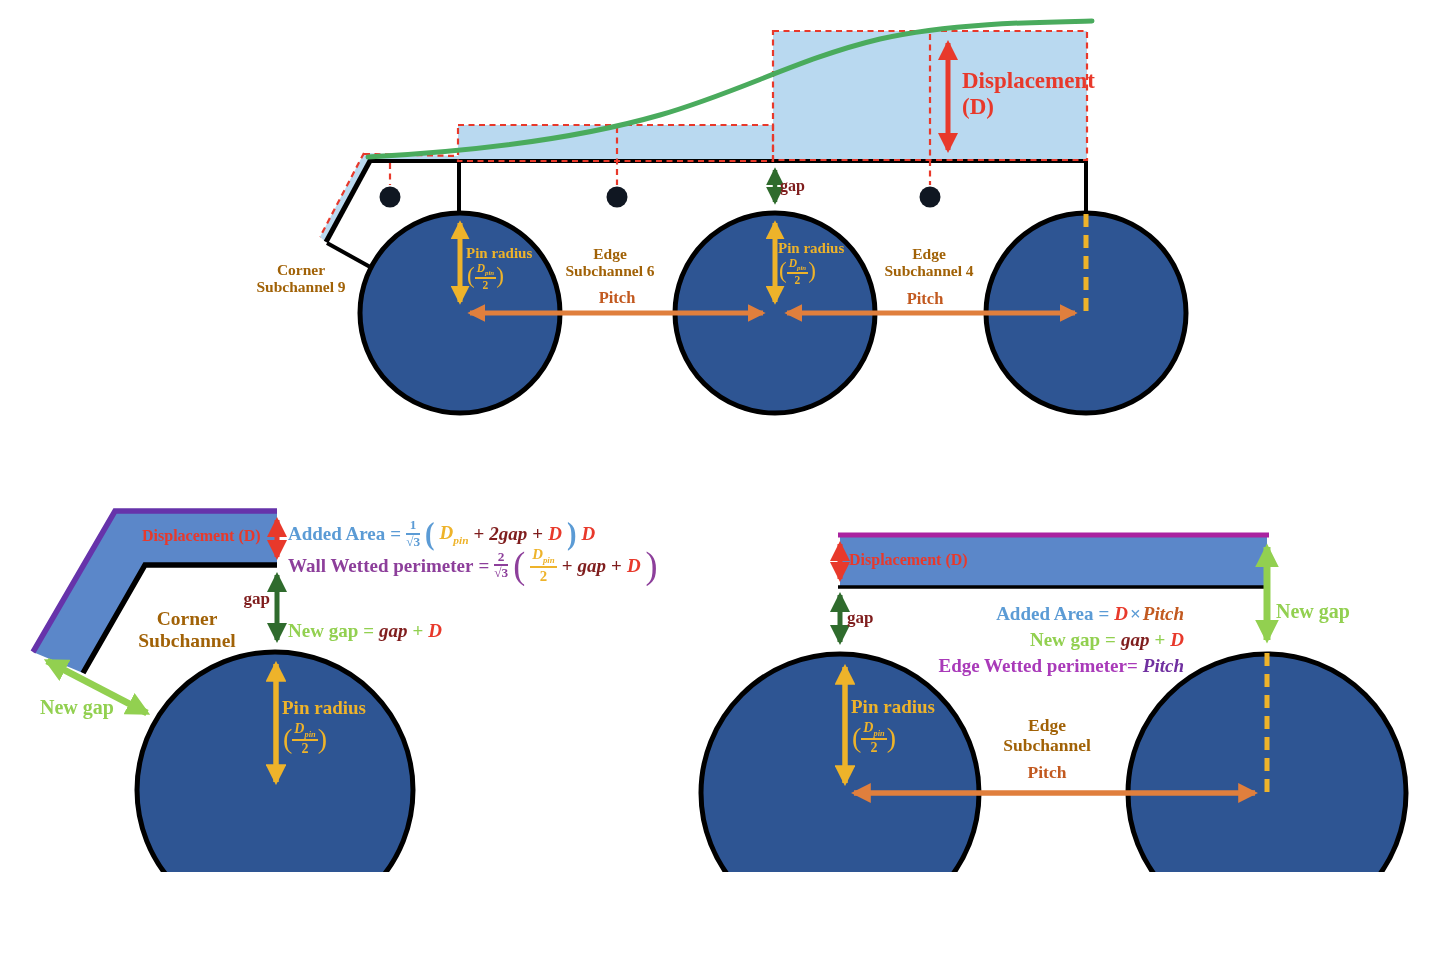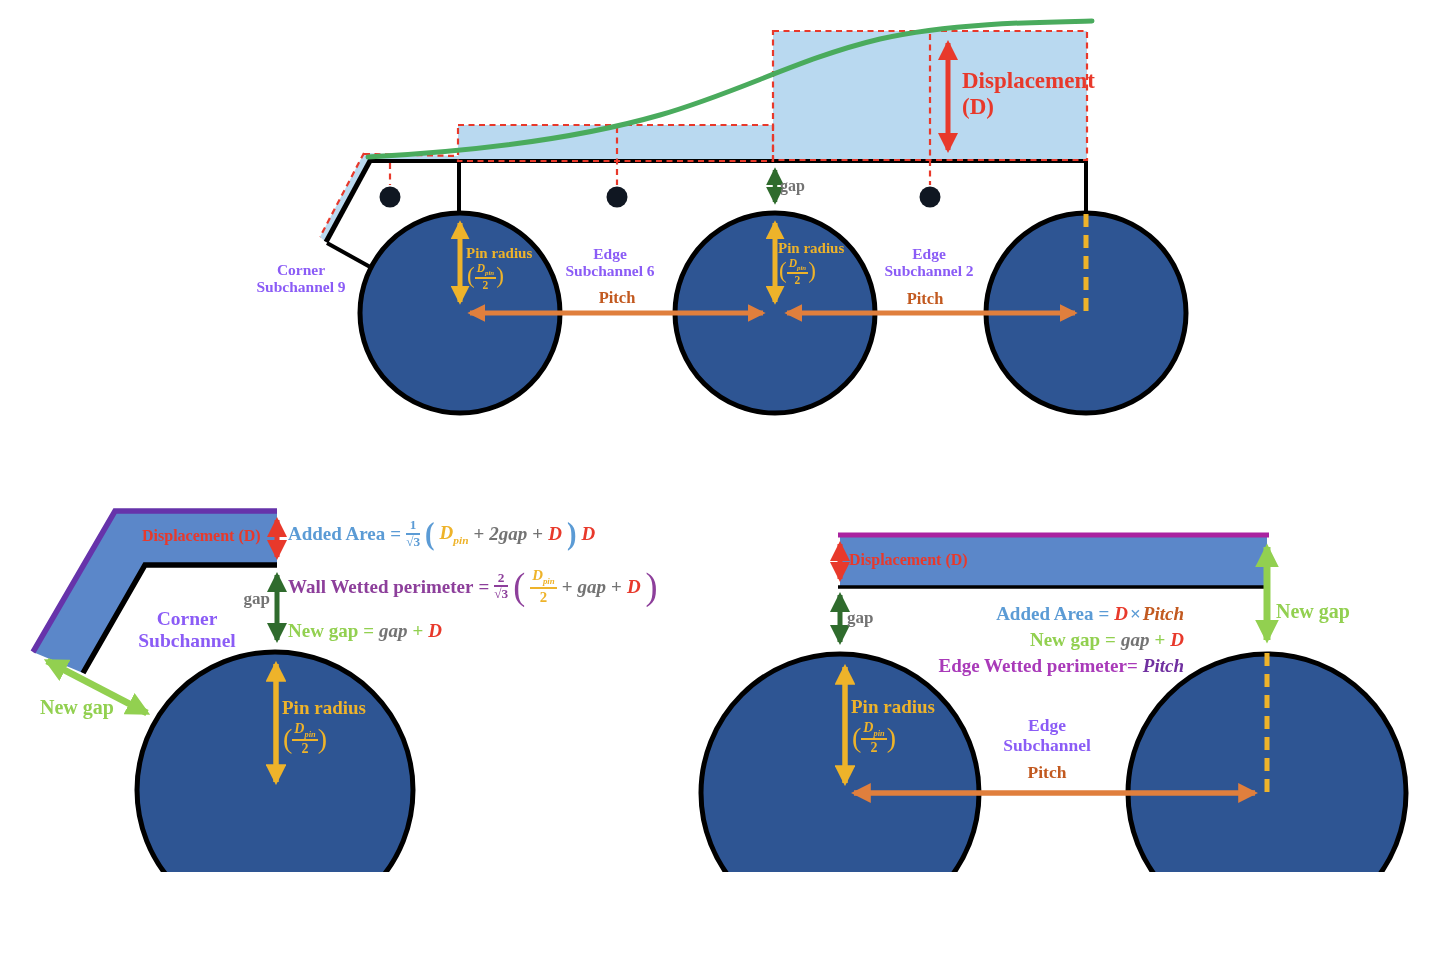--- a/index.html
+++ b/index.html
@@ -5,29 +5,29 @@
   html,body{margin:0;padding:0;background:#ffffff;}
   .stage{position:relative;width:1436px;height:872px;background:#fff;overflow:hidden;
          font-family:"Liberation Serif","DejaVu Serif",serif;}
   svg.layer{position:absolute;left:0;top:0;}
 
   .lbl{position:absolute;font-weight:bold;white-space:nowrap;line-height:1.12;}
   .ctr{transform:translateX(-50%);text-align:center;}
   .rt{transform:translateX(-100%);text-align:right;}
 
   .c-red{color:#e8392b}
-  .c-dgreen{color:#737373}
+  .c-dgreen{color:#7f1d1d}
   .c-lgreen{color:#92d050}
   .c-gold{color:#eeb32a}
   .c-brown{color:#c2591f}
   .c-blue{color:#5b9bd5}
   .c-purple{color:#8d3f9b}
   .c-magenta{color:#a93ab9}
   .c-dpurple{color:#7030a0}
-  .c-black{color:#8b5cf6}
+  .c-black{color:#a16207}
 
   .it{font-style:italic}
 
   
   .formula{display:flex;align-items:center;gap:5px;font-size:19px;font-weight:bold;}
   .frow{display:flex;justify-content:flex-end;align-items:center;gap:5px;height:26px;font-size:19px;font-weight:bold;}
   .sfrac{display:inline-block;text-align:center;font-size:0.70em;line-height:1.1;}
   .sfrac .n{display:block;border-bottom:2px solid currentColor;padding:0 2px;}
   .sfrac .d{display:block;}
   .bp{display:inline-block;font-size:1.5em;font-weight:600;transform:scaleY(1.12);}
@@ -149,21 +149,21 @@
   <div>Subchannel 9</div>
 </div>
 
 <div class="lbl c-black ctr" style="left:610px;top:245px;font-size:15.5px;">
   <div>Edge</div>
   <div>Subchannel 6</div>
 </div>
 
 <div class="lbl c-black ctr" style="left:929px;top:245px;font-size:15.5px;">
   <div>Edge</div>
-  <div>Subchannel 2</div>
+  <div>Subchannel 4</div>
 </div>
 
 <div class="lbl c-brown ctr" style="left:617px;top:289px;font-size:16.5px;">Pitch</div>
 <div class="lbl c-brown ctr" style="left:925px;top:290px;font-size:16.5px;">Pitch</div>
 
 <div class="lbl c-gold" style="left:466px;top:245px;font-size:15px;">Pin radius</div>
 <div class="lbl c-gold pfrac" style="left:467px;top:262px;font-size:11.5px;">
   <span class="pp">(</span>
   <span class="frac">
     <span class="fn"><span class="it">D</span><sub>pin</sub></span>
@@ -212,21 +212,21 @@
   <span class="bp c-blue">(</span>
   <span class="c-gold"><span class="it">D</span><sub>pin</sub></span>
   <span class="c-dgreen">+</span>
   <span class="c-dgreen it">2gap</span>
   <span class="c-dgreen">+</span>
   <span class="c-red it">D</span>
   <span class="bp c-blue">)</span>
   <span class="c-red it">D</span>
 </div>
 
-<div class="lbl formula" style="left:288px;top:566px;">
+<div class="lbl formula" style="left:288px;top:545px;">
   <span class="c-purple">Wall Wetted perimeter</span>
   <span class="c-purple">=</span>
   <span class="sfrac c-purple">
     <span class="n">2</span>
     <span class="d">√3</span>
   </span>
   <span class="bp2 c-purple">(</span>
   <span class="sfrac c-gold" style="font-size:0.78em;">
     <span class="n"><span class="it">D</span><sub>pin</sub></span>
     <span class="d">2</span>

